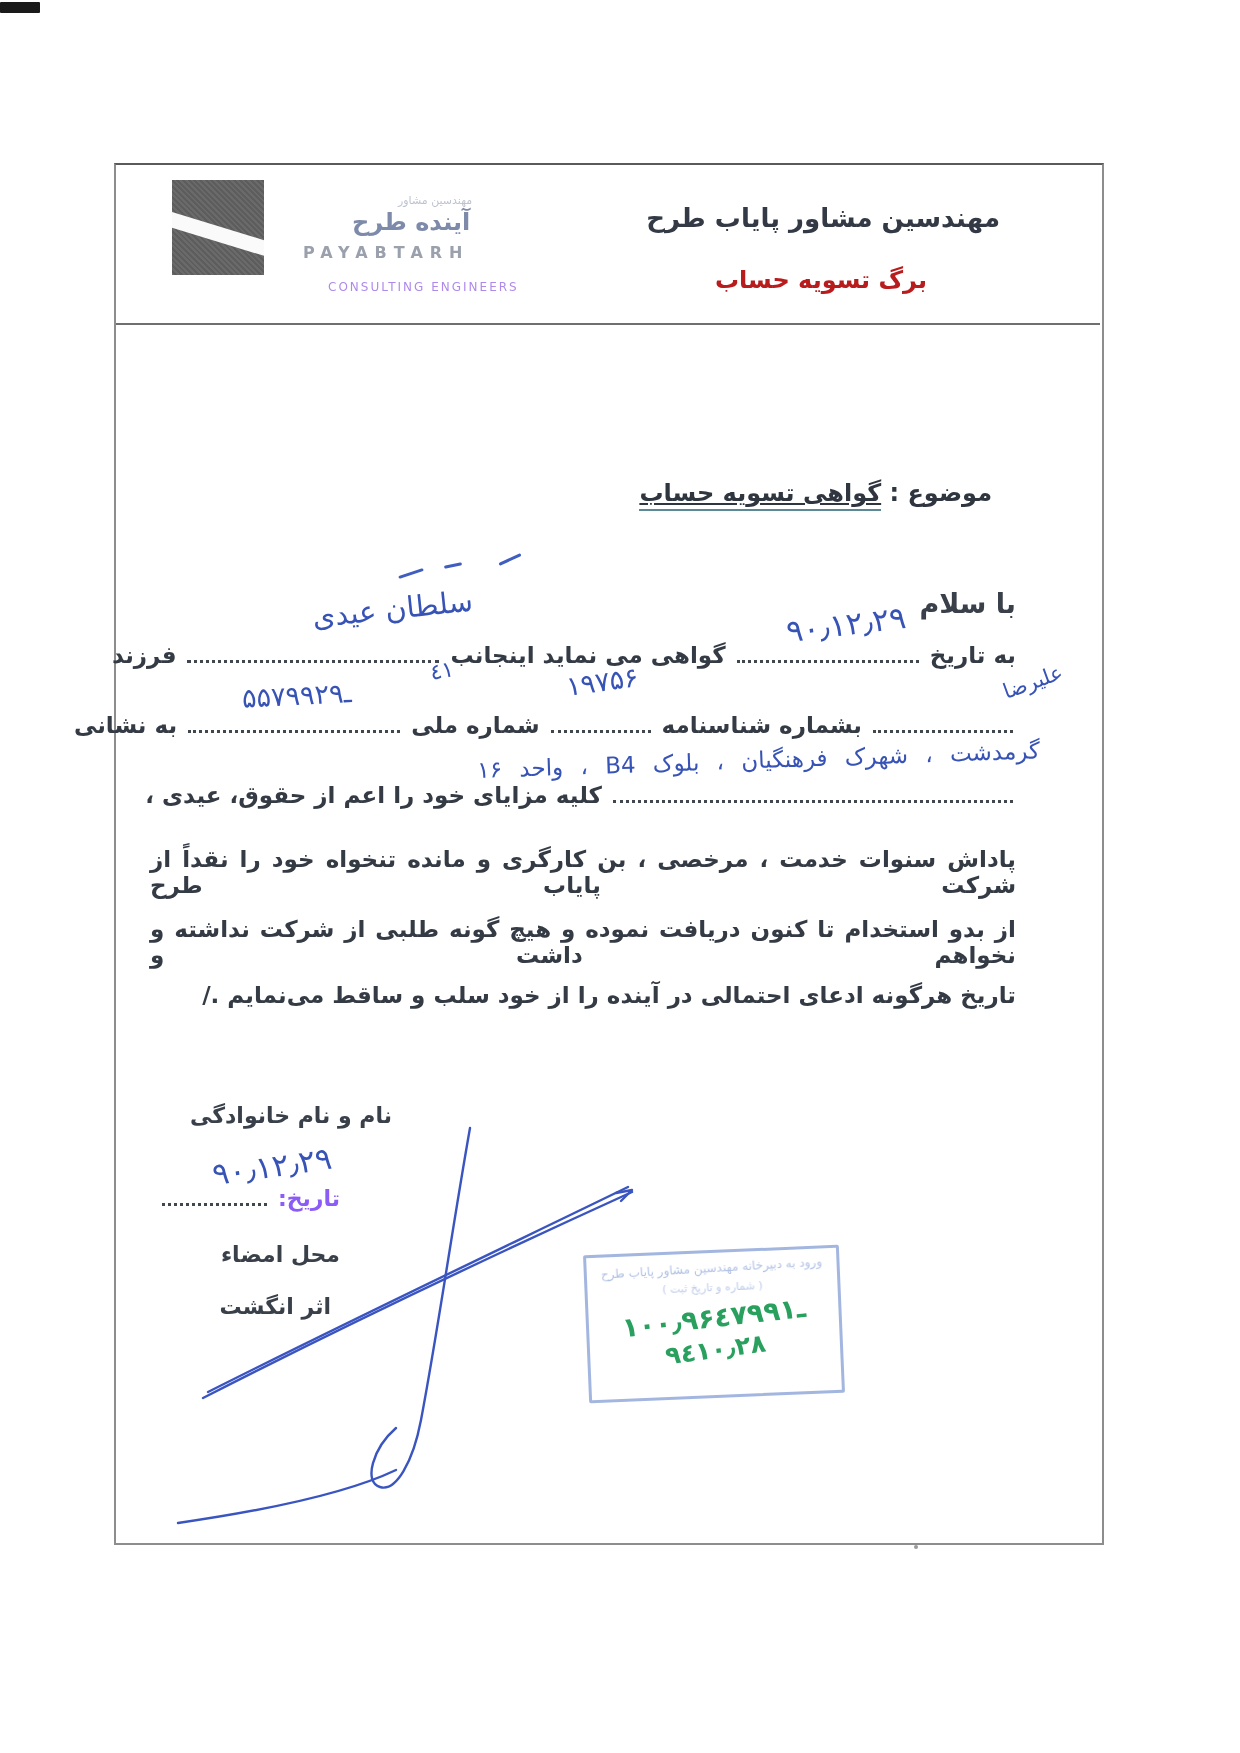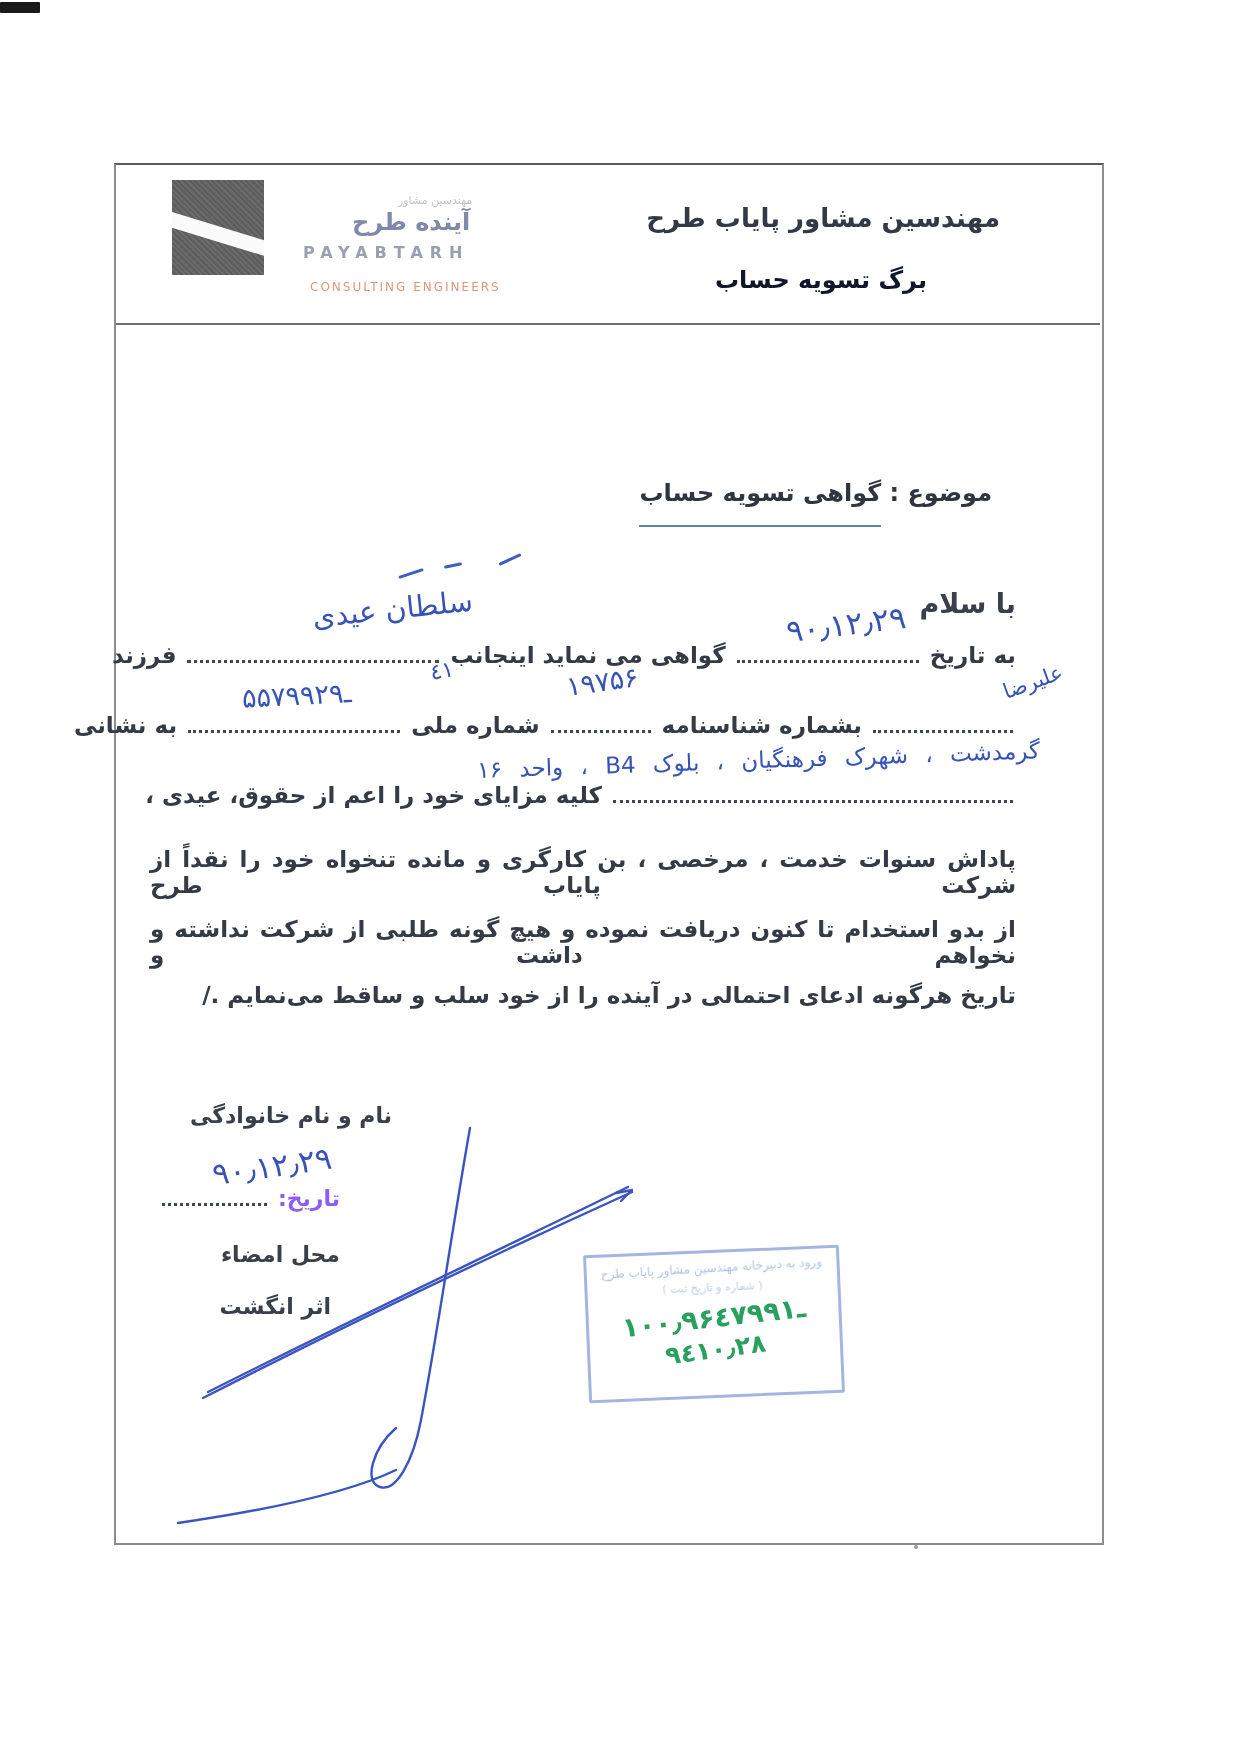--- a/index.html
+++ b/index.html
@@ -8,32 +8,32 @@
     font-family:"DejaVu Sans",sans-serif;overflow:hidden;
   }
   
   .artifact{position:absolute;left:0;top:2px;width:40px;height:11px;background:#1a1a1a;border-radius:1px;}
   
   .page-border{position:absolute;left:114px;top:163px;width:986px;height:1378px;
     border:2px solid #8d8d8d;border-top:2px solid #5a5a5a;background:transparent;}
   .header-sep{position:absolute;left:116px;top:323px;width:984px;height:2px;background:#6f6f6f;}
   
   .company-name{position:absolute;right:240px;top:203px;font-size:26px;font-weight:700;color:#333a45;direction:rtl;white-space:nowrap;}
-  .form-title{position:absolute;right:313px;top:266px;font-size:24px;font-weight:700;color:#0f172a;direction:rtl;white-space:nowrap;}
+  .form-title{position:absolute;right:313px;top:266px;font-size:24px;font-weight:700;color:#b91c1c;direction:rtl;white-space:nowrap;}
   
   .logo-box{position:absolute;left:172px;top:180px;width:92px;height:95px;overflow:hidden;
     background:repeating-linear-gradient(45deg,#6a6a6a 0 2px,#5d5d5d 2px 4px);}
   .logo-stripe{position:absolute;left:-12%;top:50%;width:135%;height:15px;background:#fafafa;transform:rotate(17deg);}
   .logo-fa-small{position:absolute;left:398px;top:194px;font-size:11px;color:#7d86a0;opacity:.5;direction:rtl;white-space:nowrap;}
   .logo-fa-name{position:absolute;left:352px;top:208px;font-size:24px;font-weight:700;color:#5d6d94;opacity:.8;direction:rtl;white-space:nowrap;}
   .logo-latin{position:absolute;left:303px;top:243px;font-size:16px;letter-spacing:7px;color:#9aa1ad;font-weight:700;white-space:nowrap;}
-  .logo-latin-sub{position:absolute;left:310px;top:280px;font-size:12px;letter-spacing:2px;color:#c2410c;opacity:.55;white-space:nowrap;}
+  .logo-latin-sub{position:absolute;left:328px;top:280px;font-size:12px;letter-spacing:2px;color:#6d28d9;opacity:.55;white-space:nowrap;}
   
   .subject{position:absolute;right:248px;top:479px;font-size:24px;font-weight:700;color:#2f3640;direction:rtl;white-space:nowrap;}
-  .subject-value{border-bottom:2px solid #5b8a96;padding-bottom:18px;}
+  .subject-value{border-bottom:2px solid #5b8a96;padding-bottom:2px;text-decoration:underline;}
   
   .salutation{position:absolute;right:224px;top:588px;font-size:27px;font-weight:700;color:#39404a;direction:rtl;}
   .bline{position:absolute;right:224px;width:866px;font-size:23px;font-weight:700;color:#343b45;direction:rtl;white-space:nowrap;}
   .bline.justify{white-space:normal;text-align:justify;text-align-last:justify;}
   .dots{display:inline-block;border-bottom:3px dotted #41474f;height:1.05em;vertical-align:baseline;margin:0 3px;}
   
   .hw{position:absolute;color:#3753b5;font-weight:400;white-space:nowrap;}
   .penmark{position:absolute;height:3px;background:#3f5ec0;border-radius:2px;}
   
   .flabel{position:absolute;font-size:22px;font-weight:700;color:#39404a;direction:rtl;white-space:nowrap;}

